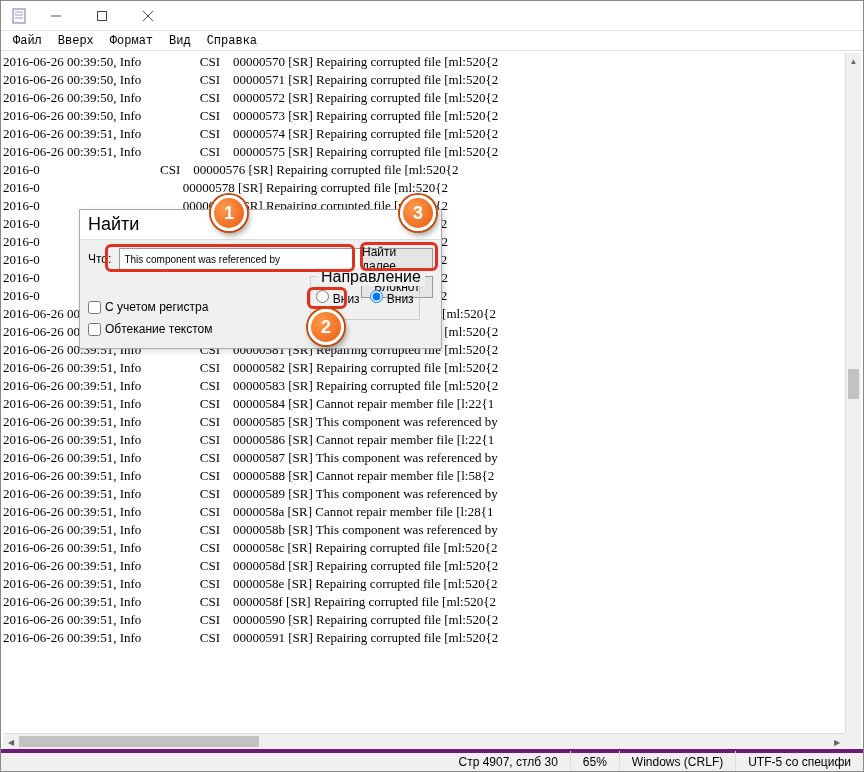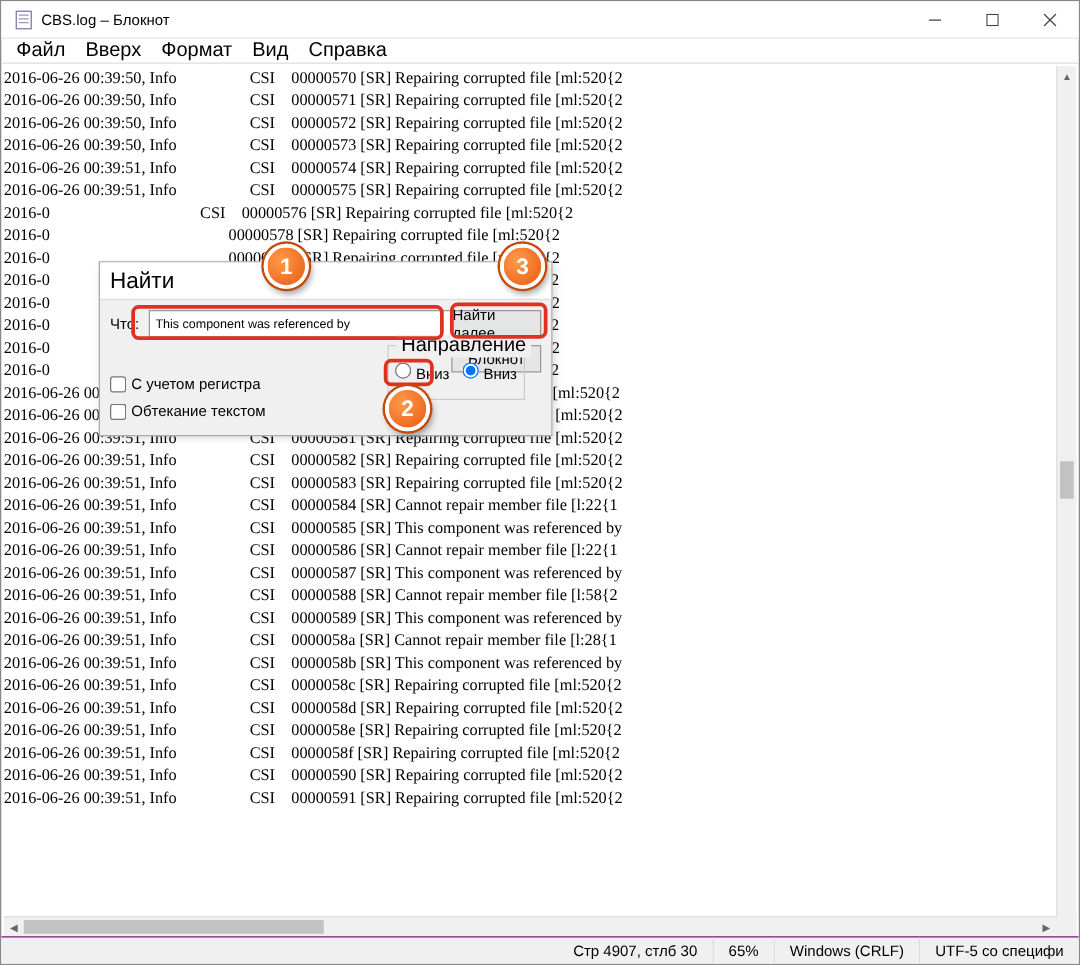--- a/index.html
+++ b/index.html
@@ -2,33 +2,33 @@
 <html><head>
 <meta charset="utf-8">
 <style>
 * { margin: 0; padding: 0; box-sizing: border-box; }
 body { width: 864px; height: 772px; background: #fff; font-family: "Segoe UI", Tahoma, sans-serif; font-size: 12px; color: #000; overflow: hidden; position: relative; border: 1px solid #888; }
 .titlebar { height: 30px; display: flex; align-items: center; background: #fff; border-bottom: 1px solid #e5e5e5; }
 .titlebar .icon { width: 16px; height: 16px; margin: 0 6px 0 10px; }
 .titlebar .title { flex: 1; font-size: 12px; }
 .titlebar .winbtn { width: 46px; height: 30px; display: flex; align-items: center; justify-content: center; color: #555; }
 .menubar { height: 20px; display: flex; align-items: center; padding: 0 4px; border-bottom: 1px solid #ddd; }
-.menubar span { padding: 2px 8px; font-size: 16px; }
+.menubar span { padding: 2px 8px; font-size: 12px; font-family: Liberation Mono, monospace; }
 .textarea-wrap { position: absolute; top: 52px; left: 2px; right: 18px; bottom: 38px; overflow: hidden; font-family: Liberation Serif, serif; font-size: 13px; line-height: 18px; white-space: pre; }
 .textarea-wrap .line { height: 18px; }
 .scroll-v { position: absolute; top: 52px; right: 2px; width: 16px; bottom: 22px; background: #f0f0f0; border-left: 1px solid #ddd; }
 .scroll-v .arrow { height: 16px; display: flex; align-items: center; justify-content: center; color: #666; font-size: 8px; }
 .scroll-v .track { position: absolute; top: 16px; bottom: 16px; left: 0; right: 0; }
 .scroll-v .thumb { position: absolute; left: 2px; right: 2px; top: 300px; height: 30px; background: #c2c2c2; }
 .scroll-h { position: absolute; left: 2px; right: 18px; bottom: 22px; height: 16px; background: #f0f0f0; border-top: 1px solid #ddd; }
 .scroll-h .arrow { width: 16px; height: 16px; display: inline-flex; align-items: center; justify-content: center; color: #666; font-size: 8px; position: absolute; }
 .scroll-h .arrow.right { right: 0; }
 .scroll-h .thumb { position: absolute; top: 2px; bottom: 2px; left: 16px; width: 240px; background: #c2c2c2; }
 .corner { position: absolute; right: 2px; bottom: 22px; width: 16px; height: 16px; background: #f0f0f0; }
-.statusbar { position: absolute; left: 0; right: 0; bottom: 0; height: 22px; background: #f0f0f0; border-top: 1px solid #701a75; display: flex; align-items: center; font-size: 12px; }
+.statusbar { position: absolute; left: 0; right: 0; bottom: 0; height: 22px; background: #f0f0f0; border-top: 4px solid #701a75; display: flex; align-items: center; font-size: 12px; }
 .statusbar > div { padding: 0 12px; border-right: 1px solid #ddd; height: 22px; display: flex; align-items: center; }
 .statusbar .spacer { flex: 1; border: none; }
 
 
 .find { position: absolute; left: 78px; top: 208px; width: 363px; height: 140px; background: #f0f0f0; border: 1px solid #aaa; box-shadow: 2px 2px 6px rgba(0,0,0,0.15); }
 .find .titlebar2 { height: 30px; display: flex; align-items: center; padding: 0 8px; background: #fff; border-bottom: 1px solid #ddd; }
 .find .titlebar2 .t { flex: 1; font-size: 18px; }
 .find .titlebar2 .close { width: 30px; text-align: center; color: #444; }
 .find .body { position: relative; padding: 8px; }
 .find .row1 { display: flex; align-items: center; margin-bottom: 6px; }
@@ -51,21 +51,20 @@
 </head>
 <body>
 
 <div class="titlebar">
   <svg class="icon" viewBox="0 0 16 16">
       <rect x="2" y="1" width="12" height="14" fill="#fff" stroke="#77a"></rect>
       <line x1="4" y1="4" x2="12" y2="4" stroke="#99b"></line>
       <line x1="4" y1="7" x2="12" y2="7" stroke="#99b"></line>
       <line x1="4" y1="10" x2="12" y2="10" stroke="#99b"></line>
     </svg>
-  <div class="title">CBS.log – Блокнот</div>
   <div class="winbtn">
       <svg width="10" height="10">
         <line x1="0" y1="5" x2="10" y2="5" stroke="#444"></line>
       </svg>
     </div>
   <div class="winbtn">
       <svg width="10" height="10">
         <rect x="0.5" y="0.5" width="9" height="9" fill="none" stroke="#444"></rect>
       </svg>
     </div>

